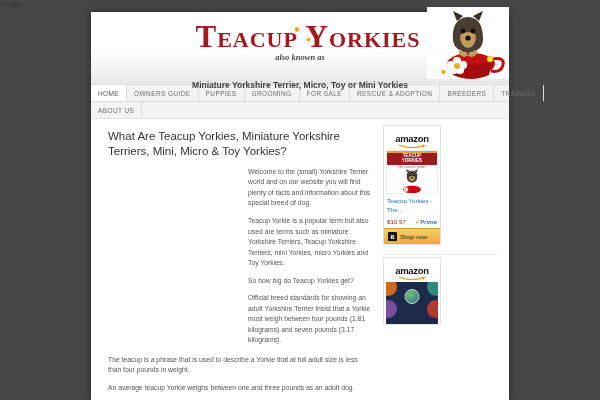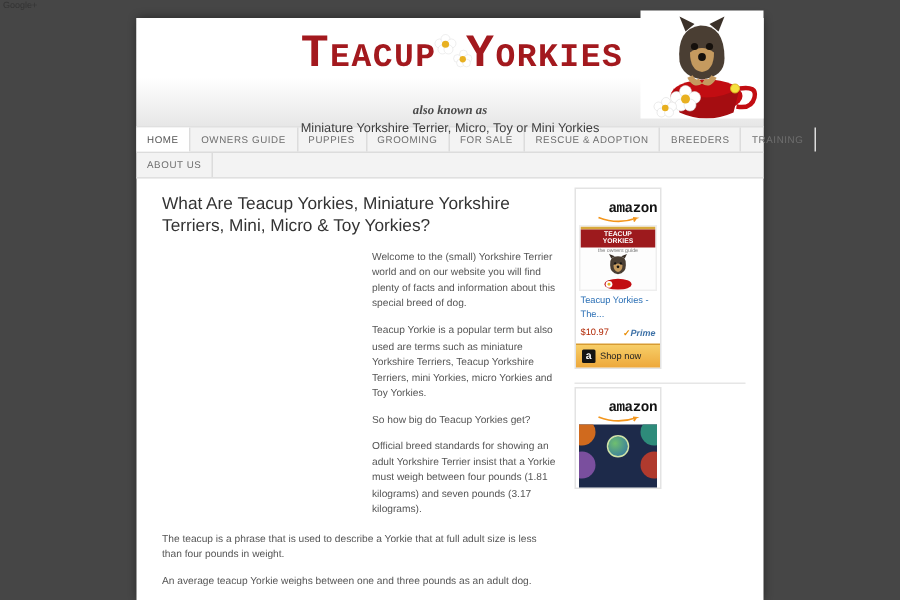--- a/index.html
+++ b/index.html
@@ -9,23 +9,23 @@
     font-family:"Liberation Sans", sans-serif;
     overflow:hidden;
     position:relative;
   }
   .google-chip { position:absolute; top:1px; left:2px; font-size:6px; color:#333333; }
 
   .page { width:418px; margin:12px auto 0; background:#fff; position:relative; box-shadow:0 0 6px rgba(0,0,0,.45); }
 
   
   .site-header { position:relative; height:72px; background:linear-gradient(#ffffff 55%, #e7e7e7); text-align:center; overflow:visible; }
-  .logo-title { padding-top:9px; font-family:Liberation Mono, monospace; font-variant:small-caps; font-weight:bold; font-size:31px; line-height:1; letter-spacing:1px; color:#a3191e; text-shadow:0 1px 0 rgba(255,255,255,.6); position:relative; z-index:2;padding-left:16px; }
-  .logo-tagline { font-family:"Liberation Serif", serif; font-style:italic; font-weight:bold; font-size:8.5px; color:#4a4a4a; margin-top:16px; }
-  .logo-subtitle { font-size:8.5px; font-weight:normal; color:#3d3d3d; margin-top:2px; }
+  .logo-title { padding-top:9px; font-family:Liberation Serif, serif; font-variant:small-caps; font-weight:bold; font-size:31px; line-height:1; letter-spacing:1px; color:#a3191e; text-shadow:0 1px 0 rgba(255,255,255,.6); position:relative; z-index:2;padding-left:16px; }
+  .logo-tagline { font-family:"Liberation Serif", serif; font-style:italic; font-weight:bold; font-size:8.5px; color:#4a4a4a; margin-top:0; }
+  .logo-subtitle { font-size:8.5px; font-weight:bold; color:#3d3d3d; margin-top:18px; }
   .logo-daisies { position:absolute; left:46%; top:10px; z-index:1; }
   .puppy-art { position:absolute; right:0px; top:-5px; width:82px; height:72px; background:#fff; z-index:3; }
 
   
   .nav { background:#f3f3f3; border-top:1px solid #e0e0e0; border-bottom:1px solid #e0e0e0; font-size:6.5px; }
   .nav-row { display:flex; }
   .nav-item { display:block; padding:5px 7px 4px; color:#6e6e6e; text-transform:uppercase; letter-spacing:.4px; border-right:1px solid #dcdcdc; text-decoration:none; white-space:nowrap; }
   .nav-row2 { border-top:1px solid #dcdcdc; }
   .nav-item.active { background:#ffffff; color:#555; }
 
@@ -36,21 +36,21 @@
   .intro-row { display:flex; gap:8px; }
   .article-image-placeholder { width:132px; height:128px; background:#ffffff; flex:none; }
   .intro-text { width:124px; }
   .main-col p { font-size:6.8px; line-height:1.55; color:#555; margin-bottom:7px; }
   .full-paras { margin-top:2px; }
 
   
   .sidebar { width:126px; }
   .widget-heading { font-size:7.2px; color:#949494; line-height:1.5; margin:7px 0 6px; }
   .amazon-box { width:58px; background:#fff; border:1px solid #e3e3e3; padding:2px 2px 0; }
-  .az-logo { text-align:right; line-height:1; padding-top:1px;font-family:Liberation Mono, monospace; }
+  .az-logo { text-align:center; line-height:1; padding-top:1px; }
   .az-logo .word { font-weight:bold; font-size:9.5px; color:#131313; letter-spacing:-.3px; }
   .az-smile { display:block; margin:-1px auto 1px; }
   .cover1 { height:44px; border:1px solid #eee; background:#fdfdfd; text-align:center; overflow:hidden; }
   .cover1 .gold-line { height:2px; background:#d8a93c; }
   .cover1 .red-band { background:#9d1a1d; color:#fff; font-size:4.5px; font-weight:bold; line-height:1.1; padding:1px 0; }
   .cover1 .byline { font-size:3.5px; color:#777; }
   .cover2 { height:42px; background:#1d2a4a; position:relative; overflow:hidden; }
   .cover2 .corner { position:absolute; width:18px; height:18px; border-radius:50%; }
   .c-tl { left:-7px; top:-4px; background:#d06a1e; }
   .c-tr { right:-7px; top:-4px; background:#2e8b7a; }

